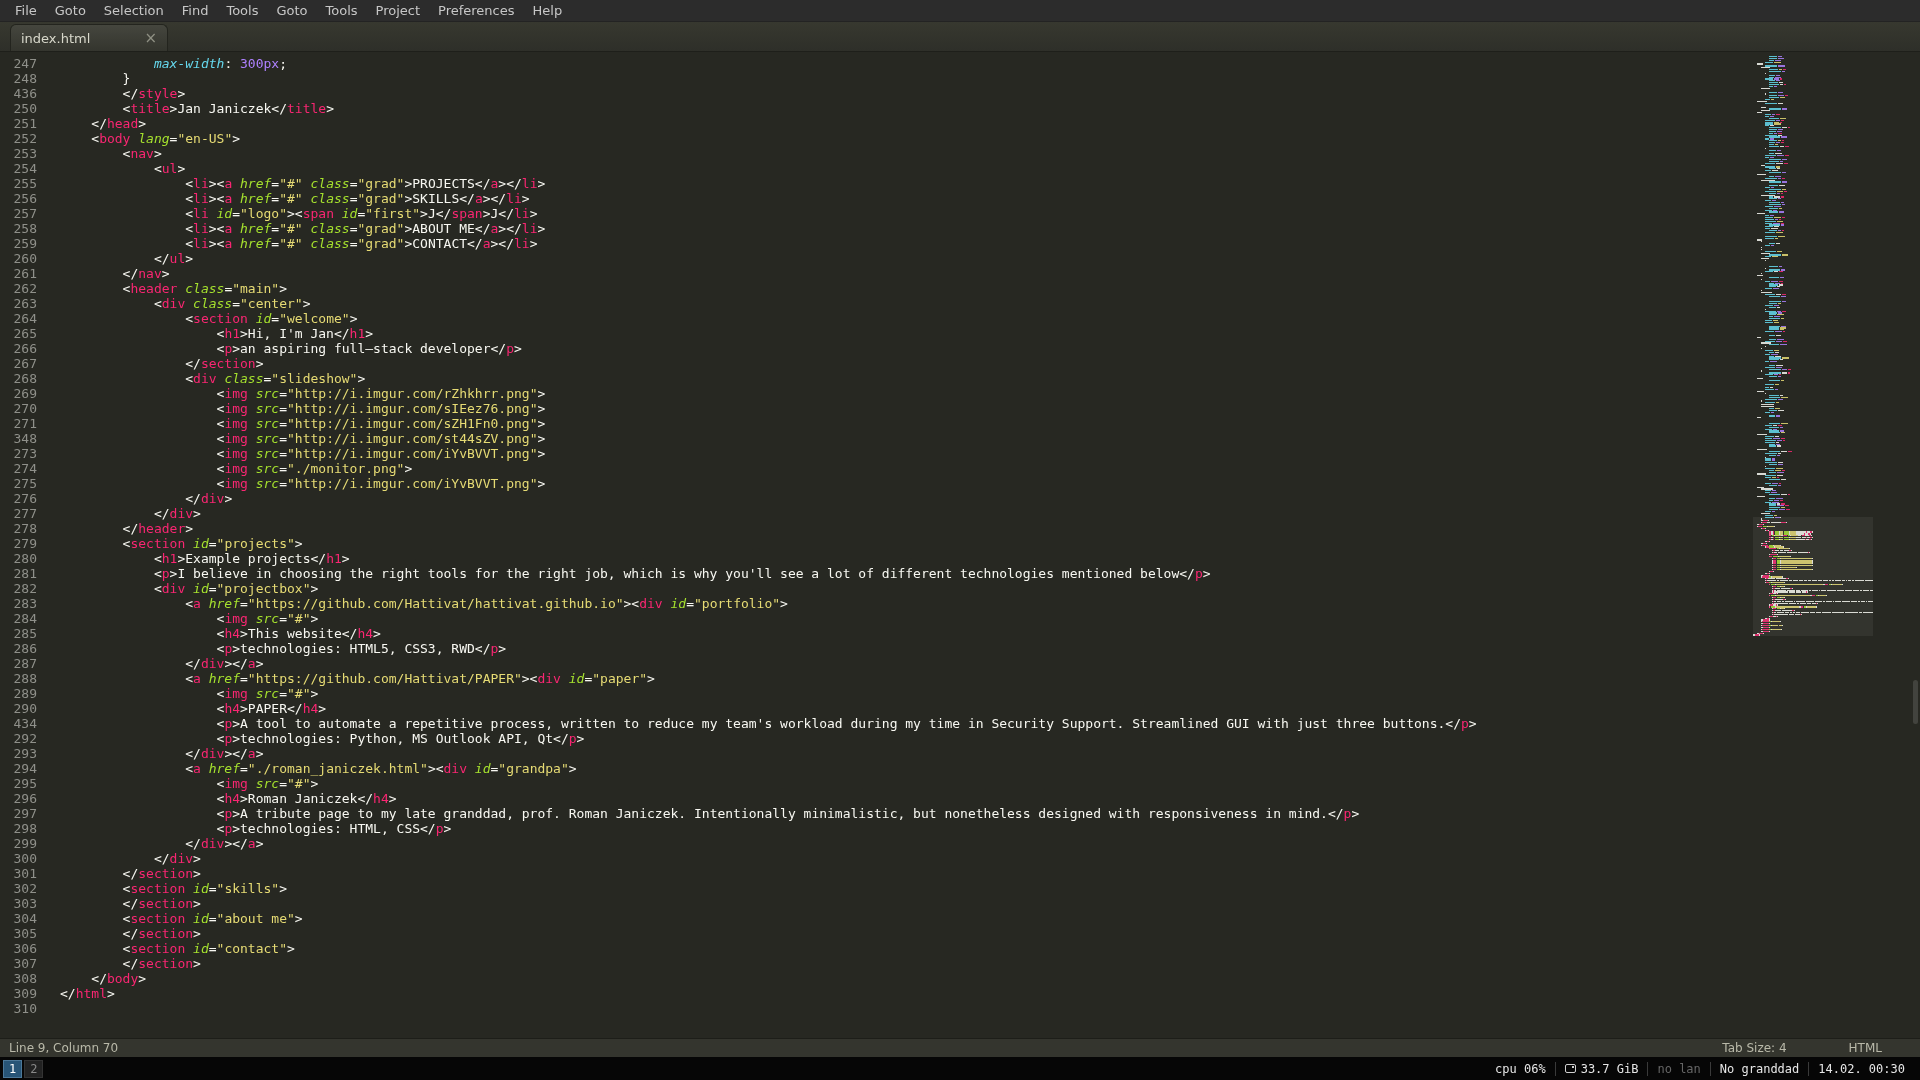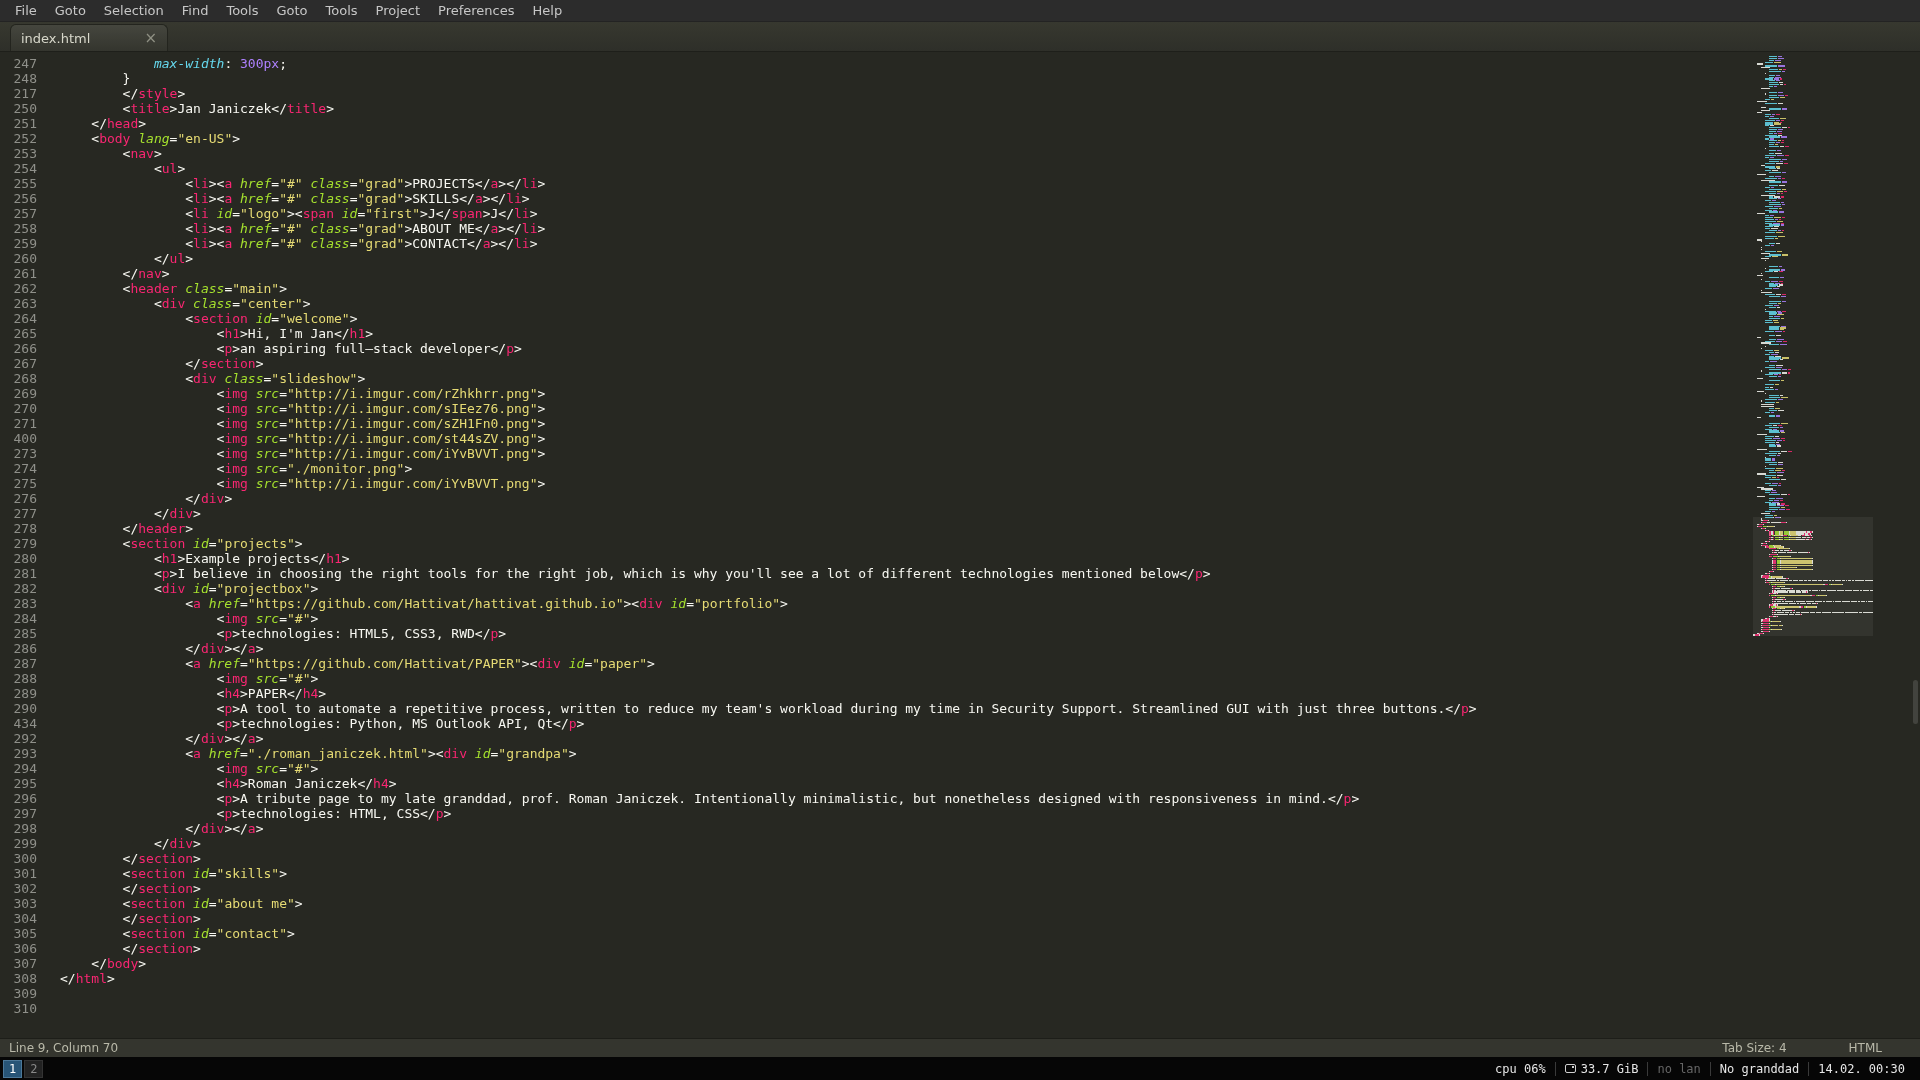--- a/index.html
+++ b/index.html
@@ -78,21 +78,21 @@
     <div class="tab">
       <span class="tab-title">index.html</span>
       <span class="tab-close">×</span>
     </div>
   </div>
 
   <div id="editor">
     <div id="gutter">
         <div class="ln">247</div>
         <div class="ln">248</div>
-        <div class="ln">217</div>
+        <div class="ln">436</div>
         <div class="ln">250</div>
         <div class="ln">251</div>
         <div class="ln">252</div>
         <div class="ln">253</div>
         <div class="ln">254</div>
         <div class="ln">255</div>
         <div class="ln">256</div>
         <div class="ln">257</div>
         <div class="ln">258</div>
         <div class="ln">259</div>
@@ -101,21 +101,21 @@
         <div class="ln">262</div>
         <div class="ln">263</div>
         <div class="ln">264</div>
         <div class="ln">265</div>
         <div class="ln">266</div>
         <div class="ln">267</div>
         <div class="ln">268</div>
         <div class="ln">269</div>
         <div class="ln">270</div>
         <div class="ln">271</div>
-        <div class="ln">400</div>
+        <div class="ln">348</div>
         <div class="ln">273</div>
         <div class="ln">274</div>
         <div class="ln">275</div>
         <div class="ln">276</div>
         <div class="ln">277</div>
         <div class="ln">278</div>
         <div class="ln">279</div>
         <div class="ln">280</div>
         <div class="ln">281</div>
         <div class="ln">282</div>
@@ -180,20 +180,21 @@
         <div class="code-line"><span class="tk-w">                    &lt;</span><span class="tk-t">img</span><span class="tk-w"> </span><span class="tk-a">src</span><span class="tk-w">=</span><span class="tk-s">"http://i.imgur.com/iYvBVVT.png"</span><span class="tk-w">&gt;</span></div>
         <div class="code-line"><span class="tk-w">                &lt;/</span><span class="tk-t">div</span><span class="tk-w">&gt;</span></div>
         <div class="code-line"><span class="tk-w">            &lt;/</span><span class="tk-t">div</span><span class="tk-w">&gt;</span></div>
         <div class="code-line"><span class="tk-w">        &lt;/</span><span class="tk-t">header</span><span class="tk-w">&gt;</span></div>
         <div class="code-line"><span class="tk-w">        &lt;</span><span class="tk-t">section</span><span class="tk-w"> </span><span class="tk-a">id</span><span class="tk-w">=</span><span class="tk-s">"projects"</span><span class="tk-w">&gt;</span></div>
         <div class="code-line"><span class="tk-w">            &lt;</span><span class="tk-t">h1</span><span class="tk-w">&gt;Example projects&lt;/</span><span class="tk-t">h1</span><span class="tk-w">&gt;</span></div>
         <div class="code-line"><span class="tk-w">            &lt;</span><span class="tk-t">p</span><span class="tk-w">&gt;I believe in choosing the right tools for the right job, which is why you'll see a lot of different technologies mentioned below&lt;/</span><span class="tk-t">p</span><span class="tk-w">&gt;</span></div>
         <div class="code-line"><span class="tk-w">            &lt;</span><span class="tk-t">div</span><span class="tk-w"> </span><span class="tk-a">id</span><span class="tk-w">=</span><span class="tk-s">"projectbox"</span><span class="tk-w">&gt;</span></div>
         <div class="code-line"><span class="tk-w">                &lt;</span><span class="tk-t">a</span><span class="tk-w"> </span><span class="tk-a">href</span><span class="tk-w">=</span><span class="tk-s">"https://github.com/Hattivat/hattivat.github.io"</span><span class="tk-w">&gt;&lt;</span><span class="tk-t">div</span><span class="tk-w"> </span><span class="tk-a">id</span><span class="tk-w">=</span><span class="tk-s">"portfolio"</span><span class="tk-w">&gt;</span></div>
         <div class="code-line"><span class="tk-w">                    &lt;</span><span class="tk-t">img</span><span class="tk-w"> </span><span class="tk-a">src</span><span class="tk-w">=</span><span class="tk-s">"#"</span><span class="tk-w">&gt;</span></div>
+        <div class="code-line"><span class="tk-w">                    &lt;</span><span class="tk-t">h4</span><span class="tk-w">&gt;This website&lt;/</span><span class="tk-t">h4</span><span class="tk-w">&gt;</span></div>
         <div class="code-line"><span class="tk-w">                    &lt;</span><span class="tk-t">p</span><span class="tk-w">&gt;technologies: HTML5, CSS3, RWD&lt;/</span><span class="tk-t">p</span><span class="tk-w">&gt;</span></div>
         <div class="code-line"><span class="tk-w">                &lt;/</span><span class="tk-t">div</span><span class="tk-w">&gt;&lt;/</span><span class="tk-t">a</span><span class="tk-w">&gt;</span></div>
         <div class="code-line"><span class="tk-w">                &lt;</span><span class="tk-t">a</span><span class="tk-w"> </span><span class="tk-a">href</span><span class="tk-w">=</span><span class="tk-s">"https://github.com/Hattivat/PAPER"</span><span class="tk-w">&gt;&lt;</span><span class="tk-t">div</span><span class="tk-w"> </span><span class="tk-a">id</span><span class="tk-w">=</span><span class="tk-s">"paper"</span><span class="tk-w">&gt;</span></div>
         <div class="code-line"><span class="tk-w">                    &lt;</span><span class="tk-t">img</span><span class="tk-w"> </span><span class="tk-a">src</span><span class="tk-w">=</span><span class="tk-s">"#"</span><span class="tk-w">&gt;</span></div>
         <div class="code-line"><span class="tk-w">                    &lt;</span><span class="tk-t">h4</span><span class="tk-w">&gt;PAPER&lt;/</span><span class="tk-t">h4</span><span class="tk-w">&gt;</span></div>
         <div class="code-line"><span class="tk-w">                    &lt;</span><span class="tk-t">p</span><span class="tk-w">&gt;A tool to automate a repetitive process, written to reduce my team's workload during my time in Security Support. Streamlined GUI with just three buttons.&lt;/</span><span class="tk-t">p</span><span class="tk-w">&gt;</span></div>
         <div class="code-line"><span class="tk-w">                    &lt;</span><span class="tk-t">p</span><span class="tk-w">&gt;technologies: Python, MS Outlook API, Qt&lt;/</span><span class="tk-t">p</span><span class="tk-w">&gt;</span></div>
         <div class="code-line"><span class="tk-w">                &lt;/</span><span class="tk-t">div</span><span class="tk-w">&gt;&lt;/</span><span class="tk-t">a</span><span class="tk-w">&gt;</span></div>
         <div class="code-line"><span class="tk-w">                &lt;</span><span class="tk-t">a</span><span class="tk-w"> </span><span class="tk-a">href</span><span class="tk-w">=</span><span class="tk-s">"./roman_janiczek.html"</span><span class="tk-w">&gt;&lt;</span><span class="tk-t">div</span><span class="tk-w"> </span><span class="tk-a">id</span><span class="tk-w">=</span><span class="tk-s">"grandpa"</span><span class="tk-w">&gt;</span></div>
         <div class="code-line"><span class="tk-w">                    &lt;</span><span class="tk-t">img</span><span class="tk-w"> </span><span class="tk-a">src</span><span class="tk-w">=</span><span class="tk-s">"#"</span><span class="tk-w">&gt;</span></div>

